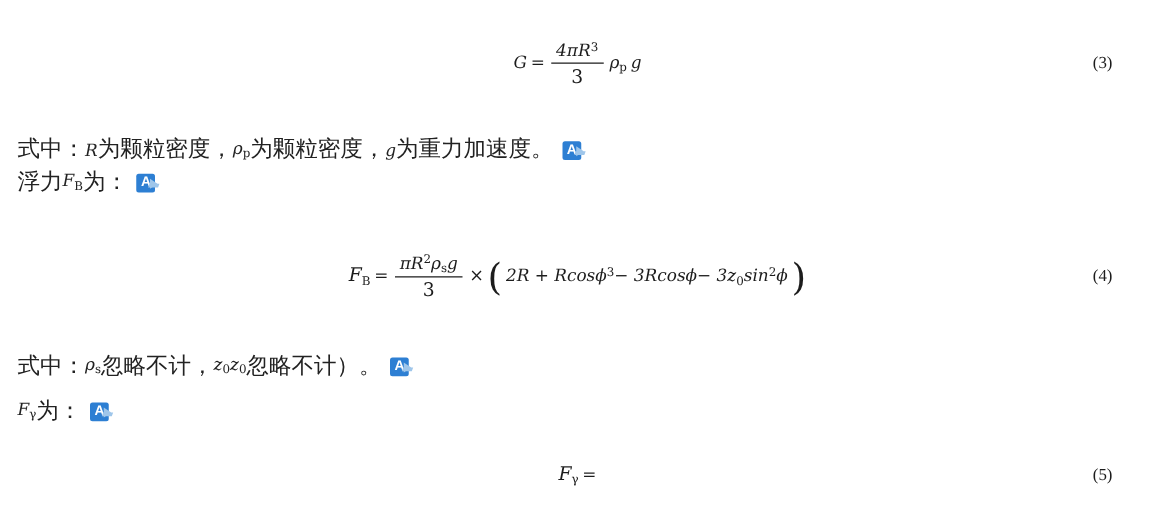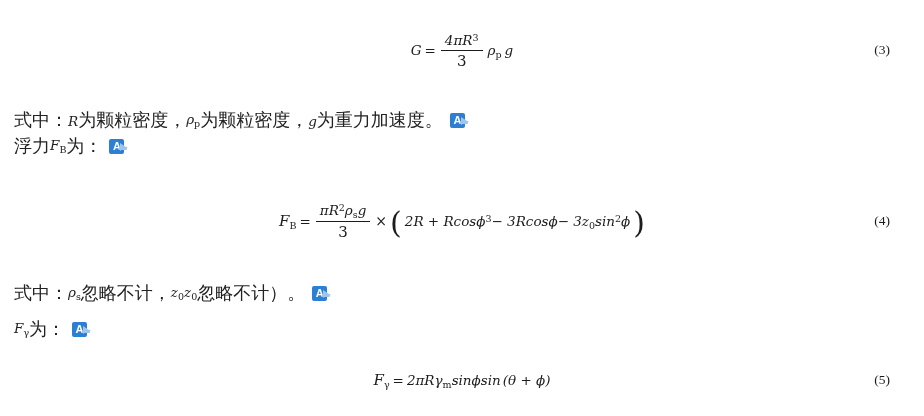--- a/index.html
+++ b/index.html
@@ -246,19 +246,18 @@
       <span class="arrow"></span>
       <span class="arrow2"></span>
     </span>
   </div>
 
   <div class="eq-row" style="top:362px;height:36px;">
     <div class="eq-body">
       <span class="eq-inline">
         <span><span class="mathi" style="font-size:15px">F</span><sub>γ</sub></span>
         <span class="mathr">=</span>
-        <span><span class="mathi">2πRγ</span><sub>m</sub><span class="mathi">sin</span><span class="mathi">ϕ</span><span class="mathi">sin</span><span class="mathi" style="margin-left:2px">(θ + ϕ)</span></span>
       </span>
     </div>
     <div class="eq-num">(5)</div>
   </div>
 
 </div>
 
 </body></html>

